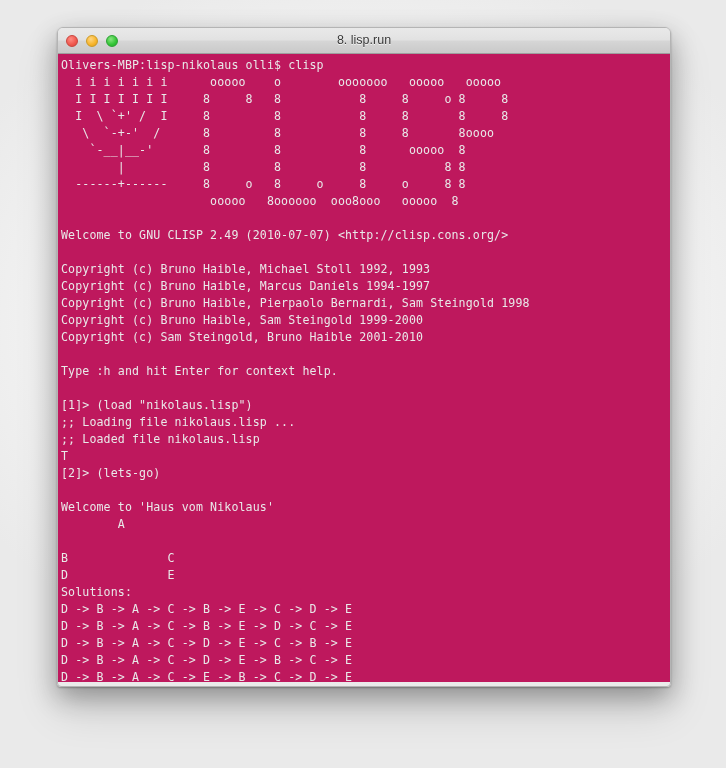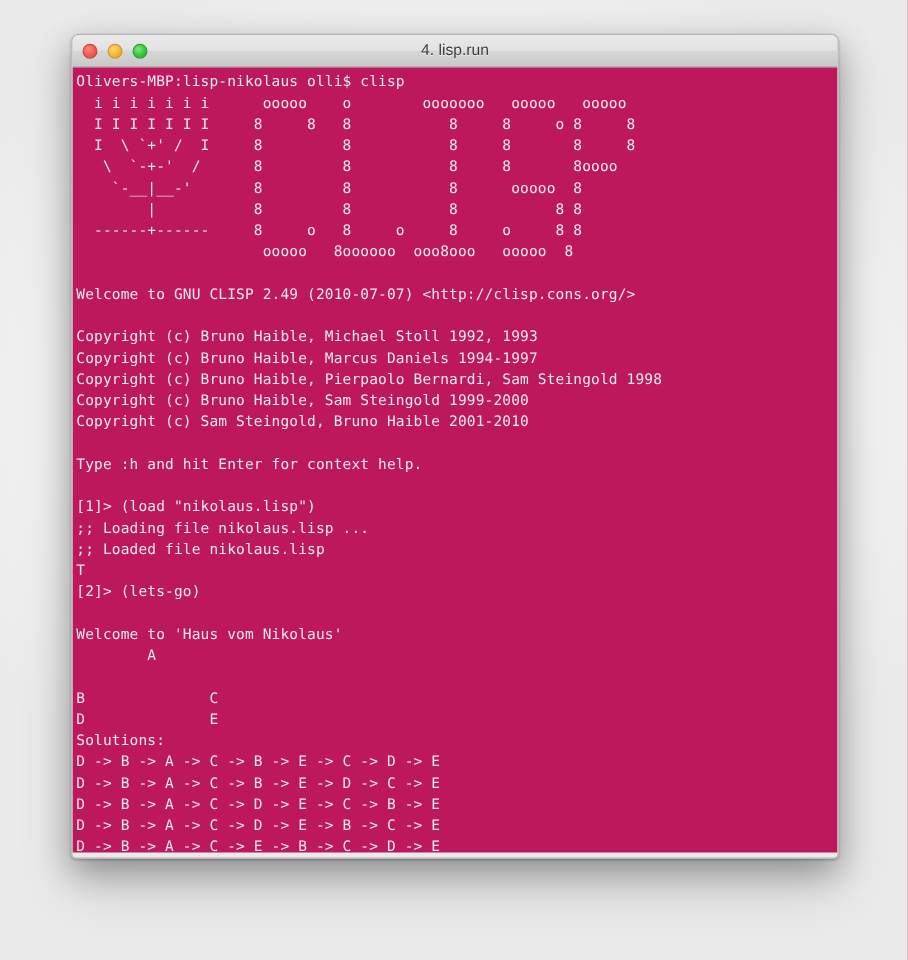--- a/index.html
+++ b/index.html
@@ -115,21 +115,21 @@
 <div id="backdrop"></div>
 
 <div id="window">
 
   <div id="titlebar">
     <div id="traffic-lights">
       <div class="light light-close"></div>
       <div class="light light-minimize"></div>
       <div class="light light-zoom"></div>
     </div>
-    <div id="window-title">4. lisp.run</div>
+    <div id="window-title">8. lisp.run</div>
   </div>
 
   <div id="terminal">
     <pre id="term-text">Olivers-MBP:lisp-nikolaus olli$ clisp
   i i i i i i i      ooooo    o        ooooooo   ooooo   ooooo
   I I I I I I I     8     8   8           8     8     o 8     8
   I  \ `+' /  I     8         8           8     8       8     8
    \  `-+-'  /      8         8           8     8       8oooo
     `-__|__-'       8         8           8      ooooo  8
         |           8         8           8           8 8

